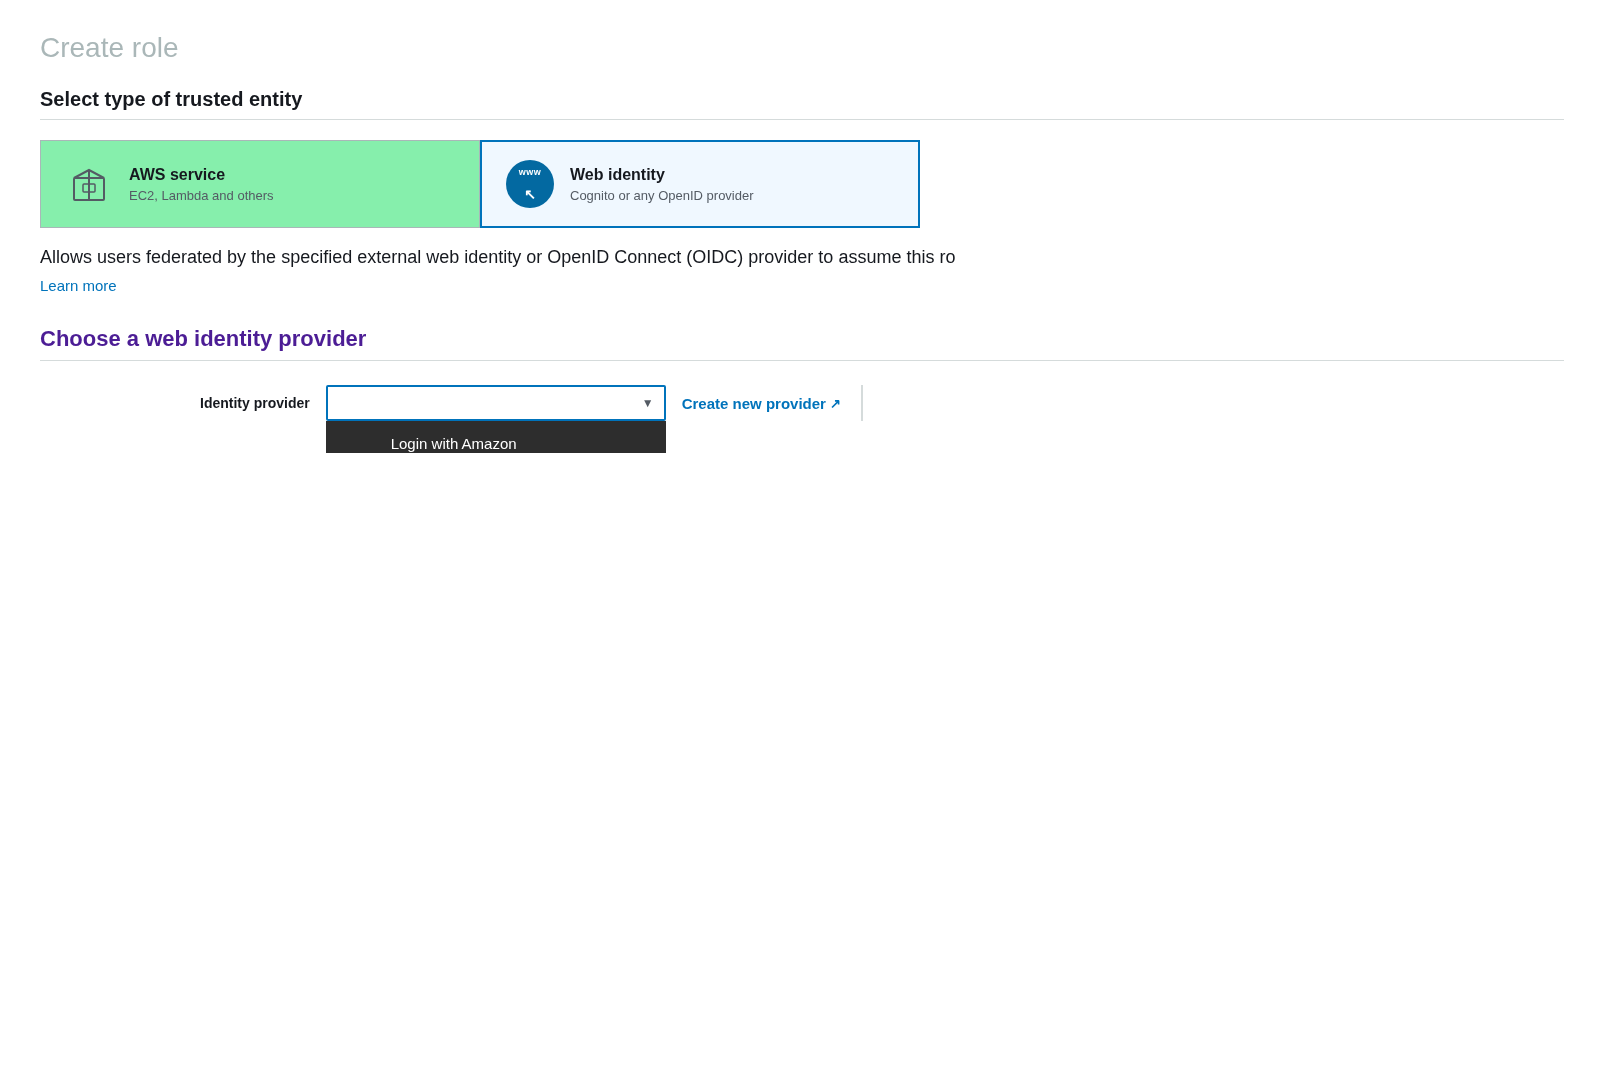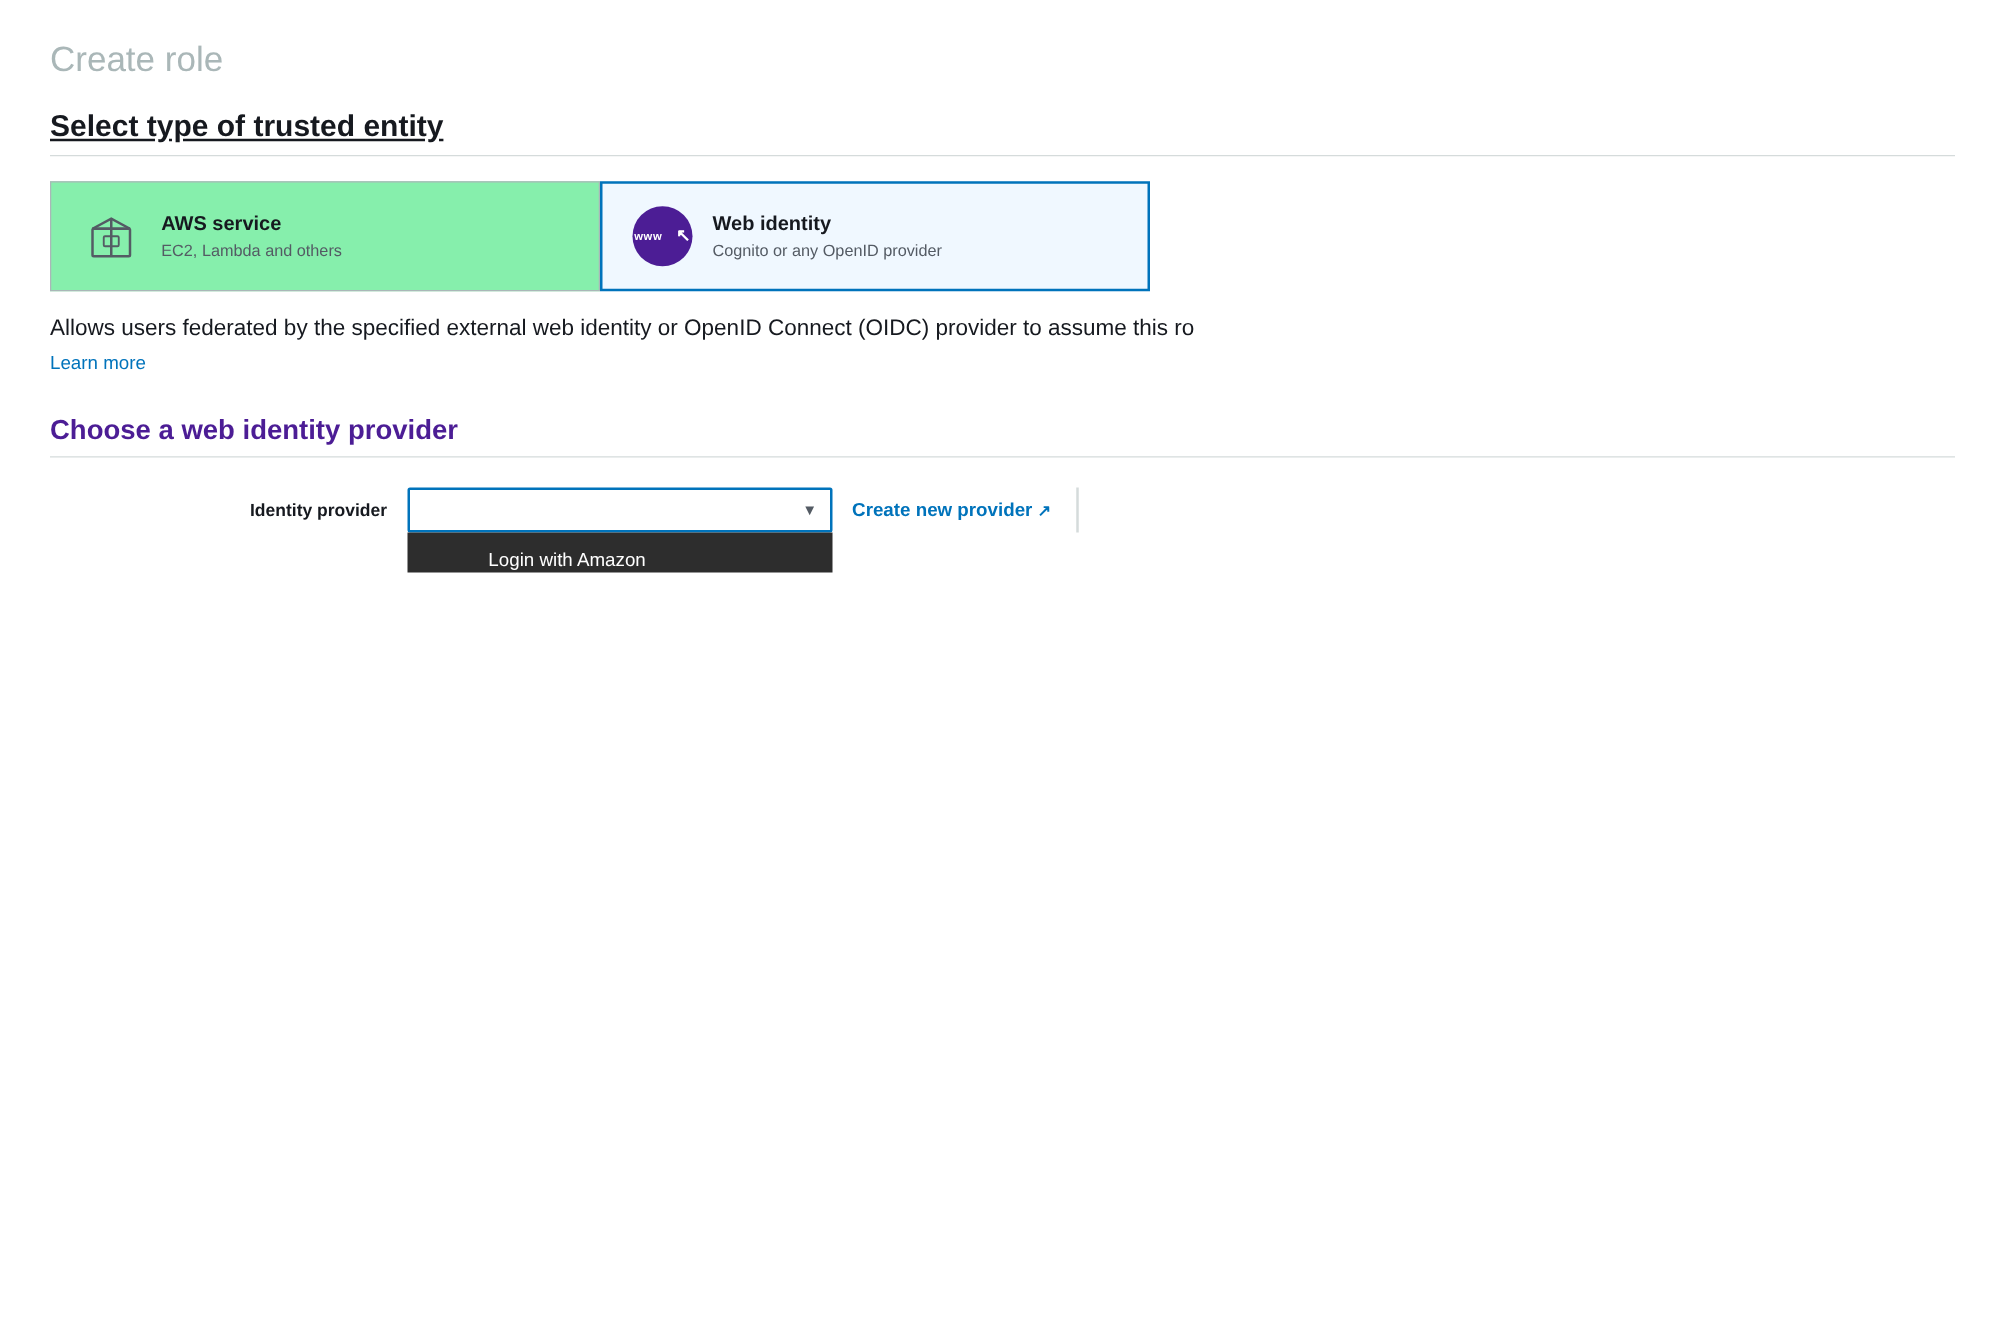--- a/index.html
+++ b/index.html
@@ -10,25 +10,24 @@
       padding: 32px 40px;
       font-size: 14px;
     }
     .page-title {
       font-size: 28px;
       font-weight: 400;
       color: #aab7b8;
       margin-bottom: 24px;
     }
     .section-title {
-      font-size: 24px;
+      font-size: 20px;
       font-weight: 700;
       color: #16191f;
       margin-bottom: 8px;
-      text-decoration: underline;
     }
     .divider {
       border: none;
       border-top: 1px solid #d5dbdb;
       margin-bottom: 20px;
     }
     .entity-cards {
       display: flex;
       gap: 0;
       margin-bottom: 16px;
@@ -172,29 +171,29 @@
       margin-left: 45px;
     }
     .dropdown-item.highlighted {
       background: #1a1a1a;
       color: #e47911;
     }
     
     .www-circle {
       width: 48px;
       height: 48px;
-      background: #4c1d95;
+      background: #0369a1;
       border-radius: 50%;
       display: flex;
       align-items: center;
       justify-content: center;
       color: white;
       font-size: 11px;
       font-weight: bold;
-      flex-direction: row;
+      flex-direction: column;
       gap: 11px;
     }
     .www-text { font-size: 9px; letter-spacing: 0.5px; }
     .cursor-arrow {
       font-size: 14px;
       margin-top: -2px;
     }
   </style>
 </head>
 <body>

